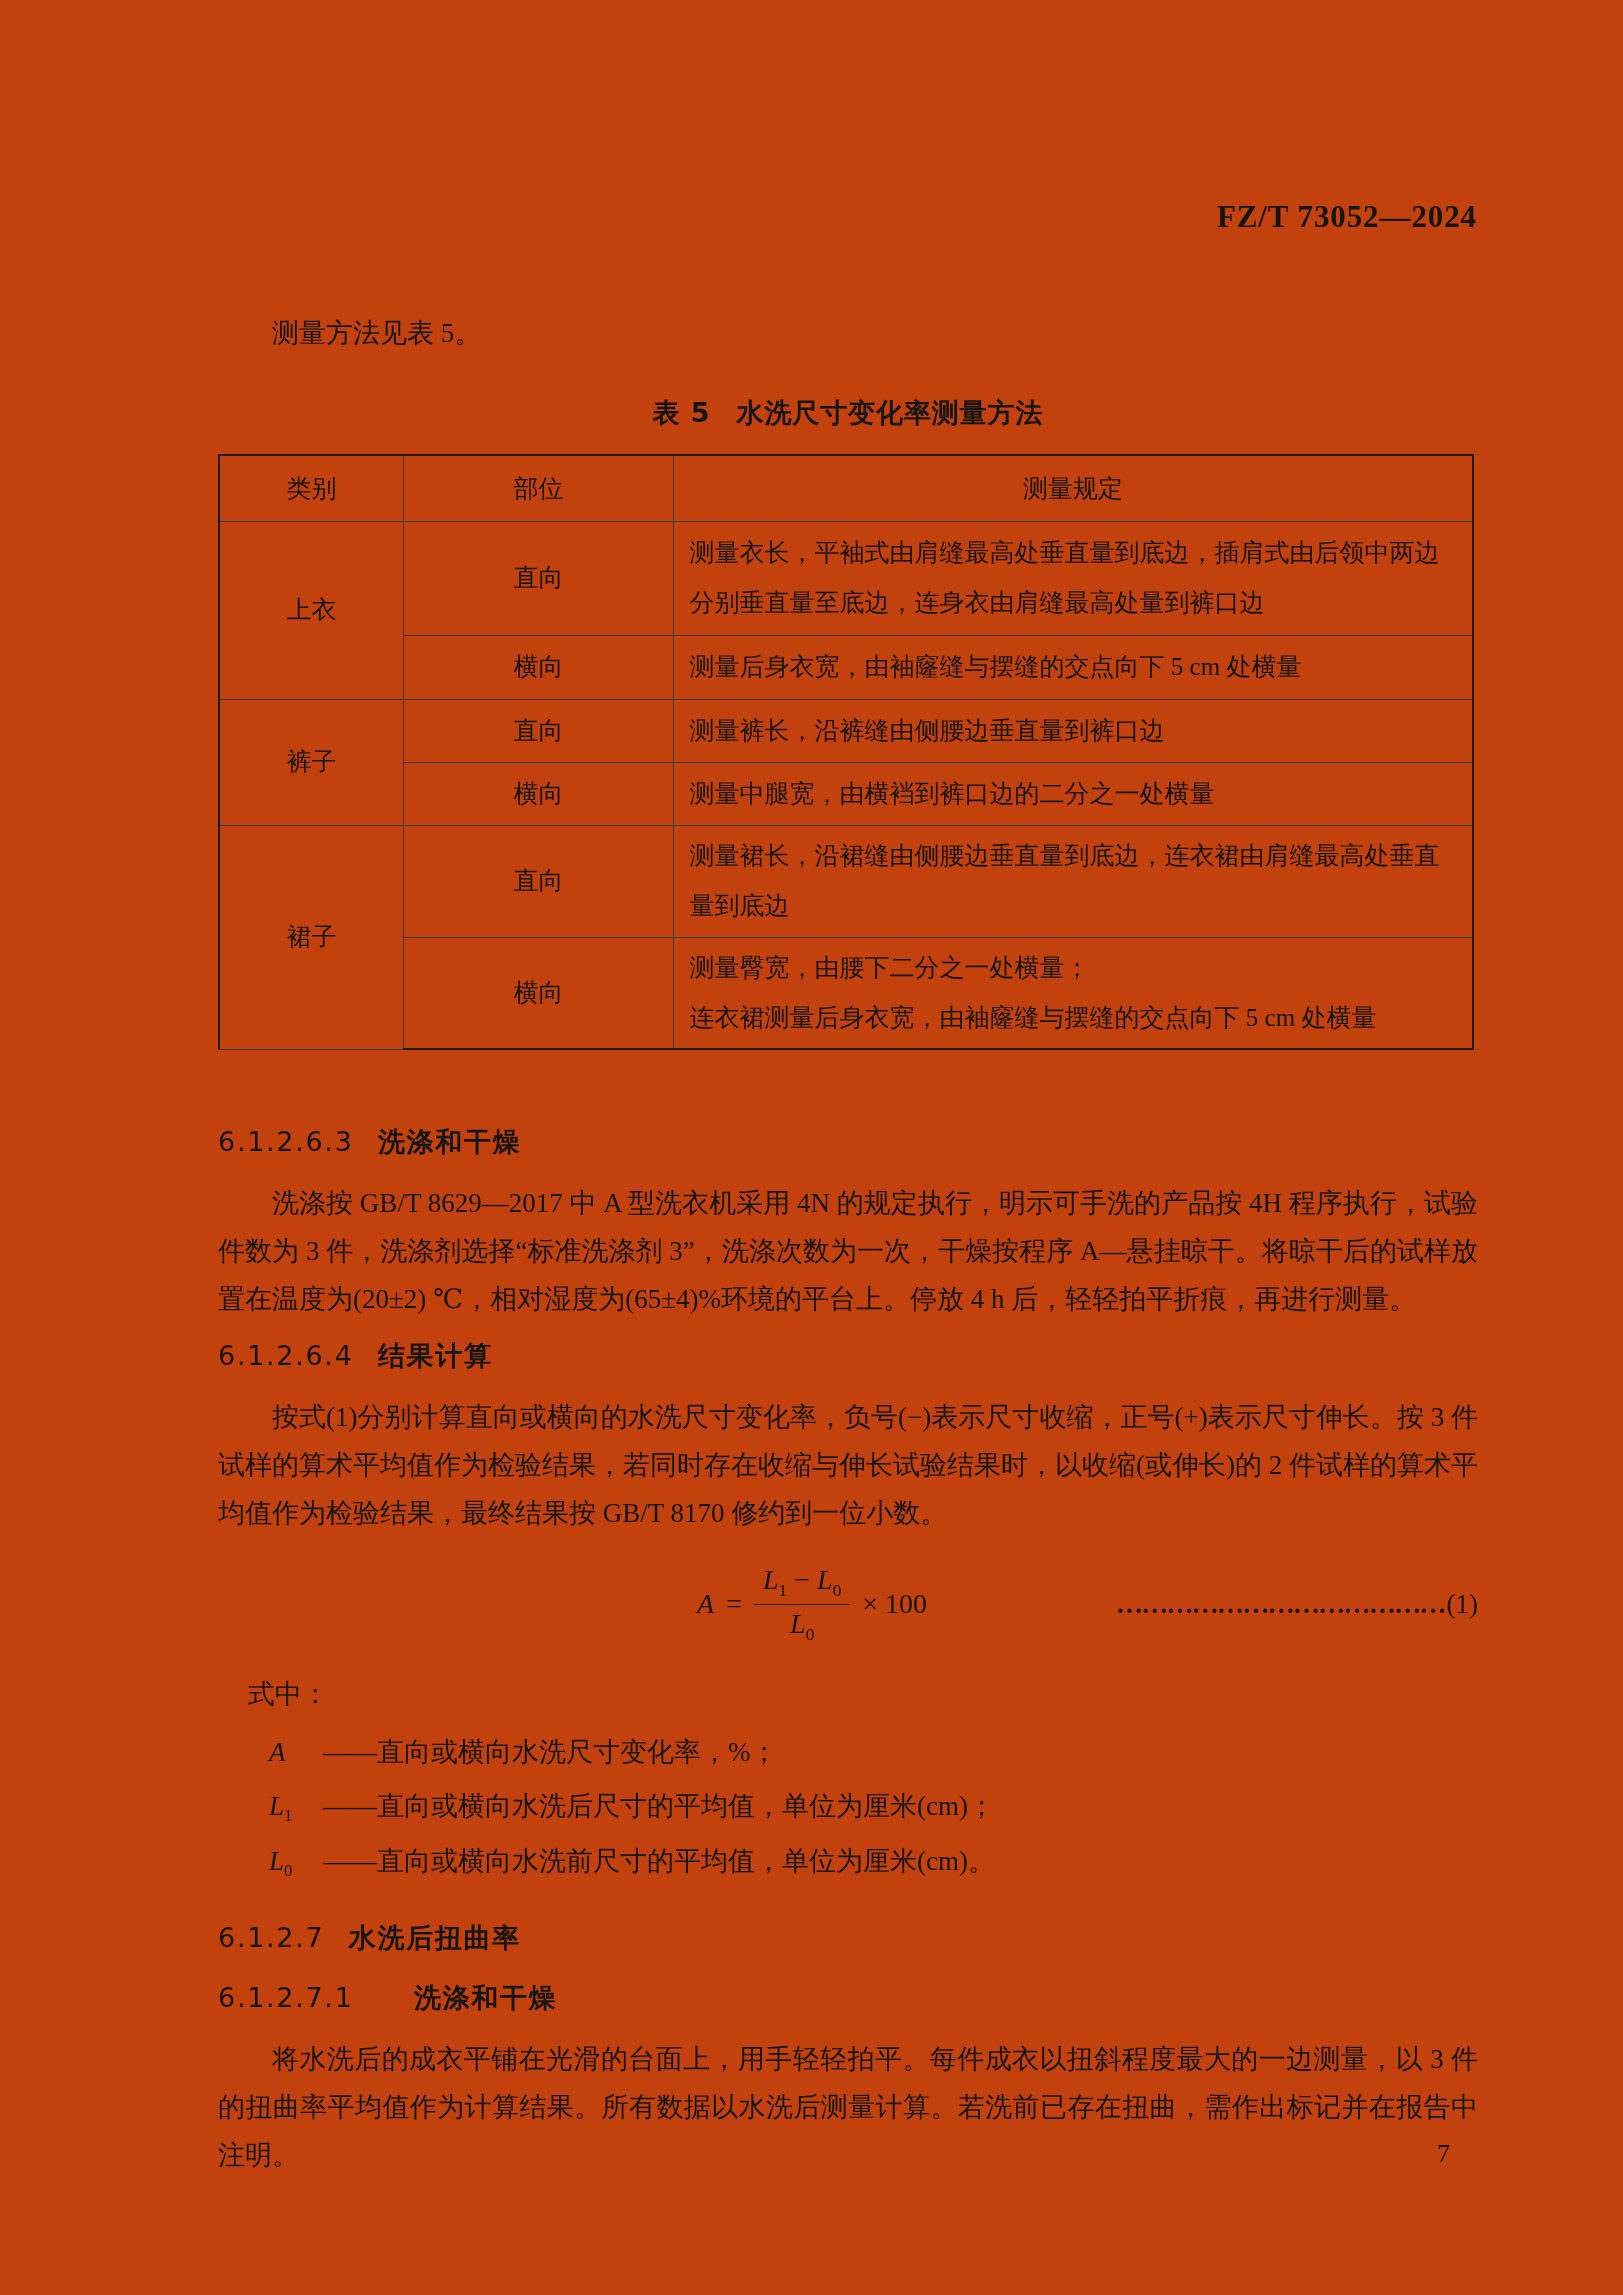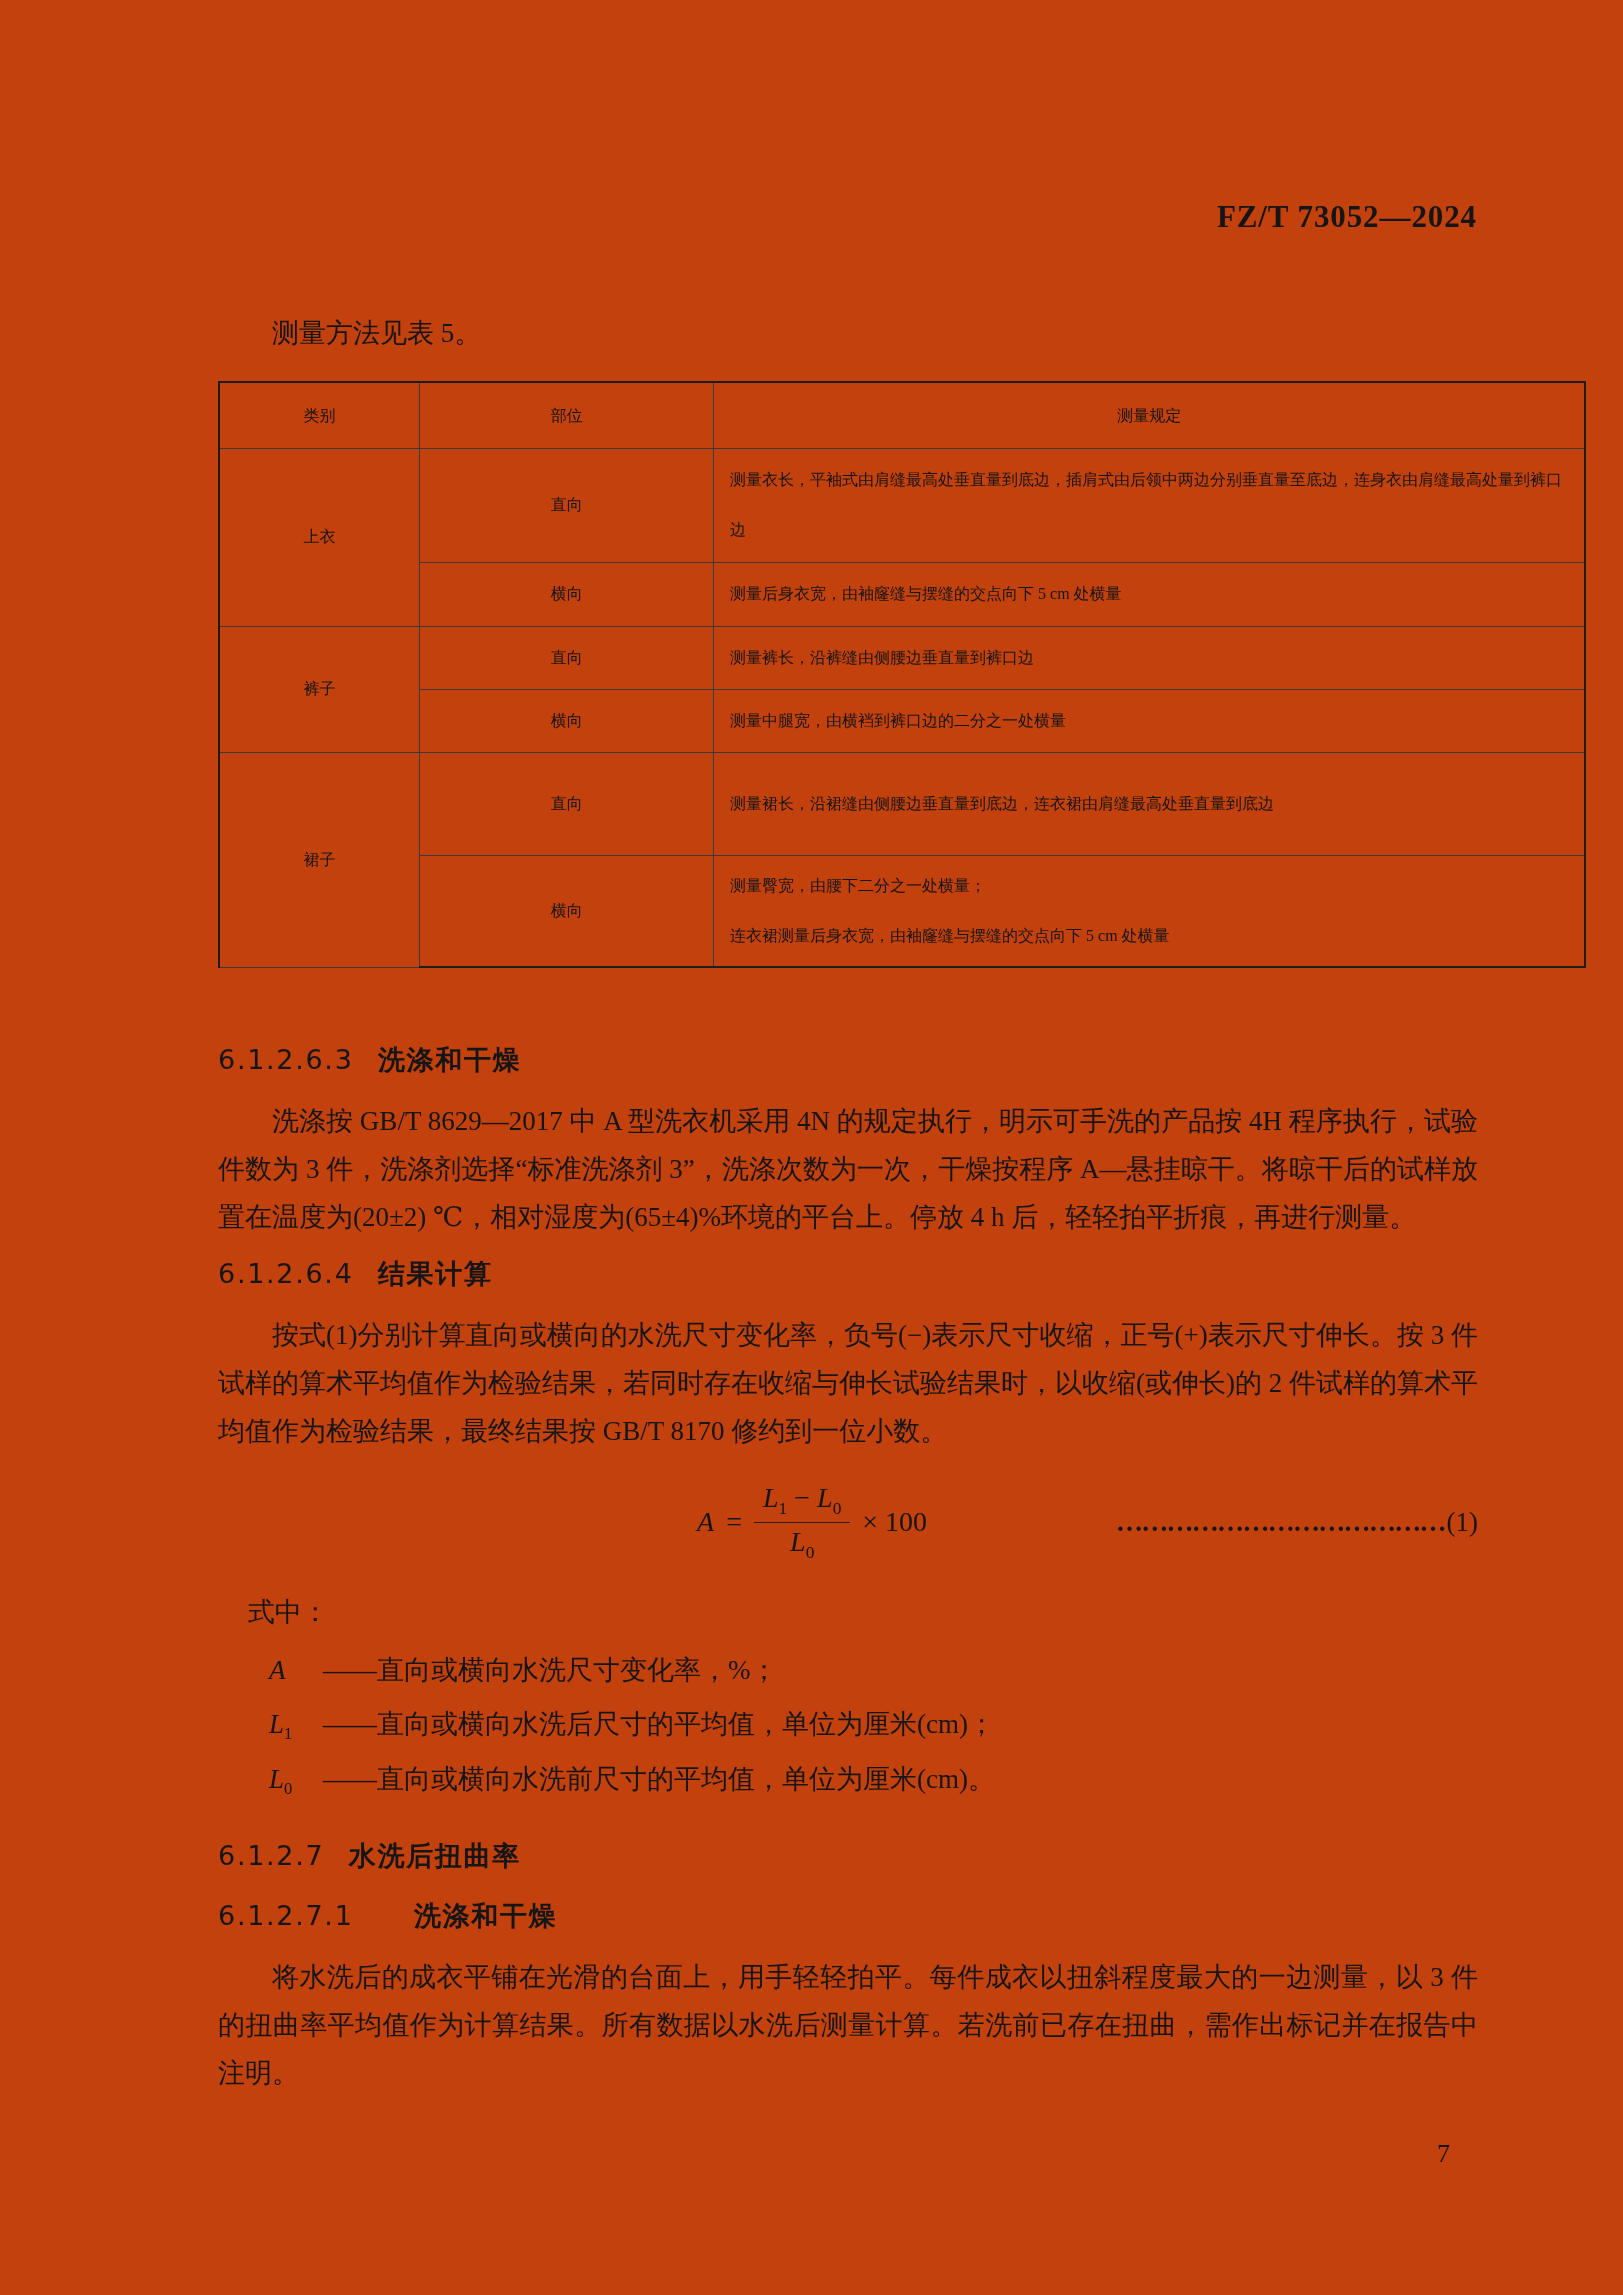--- a/index.html
+++ b/index.html
@@ -31,23 +31,23 @@
     text-indent:2em;text-align:justify;margin:0;
   }
   .p-intro{margin-top:26px;}
   .table-title{
     margin-top:38px;text-align:center;
     font-family:"DejaVu Sans","Liberation Sans",sans-serif;
     font-weight:bold;font-size:27px;line-height:35px;letter-spacing:0.9px;
   }
   .table-title .tt-label{margin-right:26px;}
   table.spec{
-    margin-top:24.4px;width:1368px;
+    margin-top:24.4px;width:1256px;
     border-collapse:collapse;
-    font-size:16px;line-height:50px;
+    font-size:25px;line-height:50px;
   }
   table.spec td{
     border:0.9px solid #3a3a3a;
     padding:0;vertical-align:middle;
   }
   table.spec tr.outer-top td{border-top:2.2px solid #1d1d1d;}
   table.spec td.lcol{border-left:2.2px solid #1d1d1d;}
   table.spec td.rcol{border-right:2.2px solid #1d1d1d;}
   table.spec tr.last td{border-bottom:2.2px solid #1d1d1d;}
   table.spec tr.group td{border-top:1.7px solid #2a2a2a;}
@@ -96,20 +96,23 @@
 
 <div class="page">
 
   <div class="doc-header">FZ/T 73052—2024</div>
 
   <div class="content">
 
 
     <p class="para p-intro">测量方法见表 5。</p>
 
+    <div class="table-title">
+      <span class="tt-label">表 5</span><span>水洗尺寸变化率测量方法</span>
+    </div>
 
     <table class="spec">
       <tbody>
           <tr class="hrow outer-top">
         <td class="c-cat lcol">类别</td>
         <td class="c-dir">部位</td>
         <td class="c-rule rcol" style="text-align:center;">测量规定</td>
       </tr>
       <tr class="r-tall group">
         <td class="c-cat lcol" rowspan="2">上衣</td>

